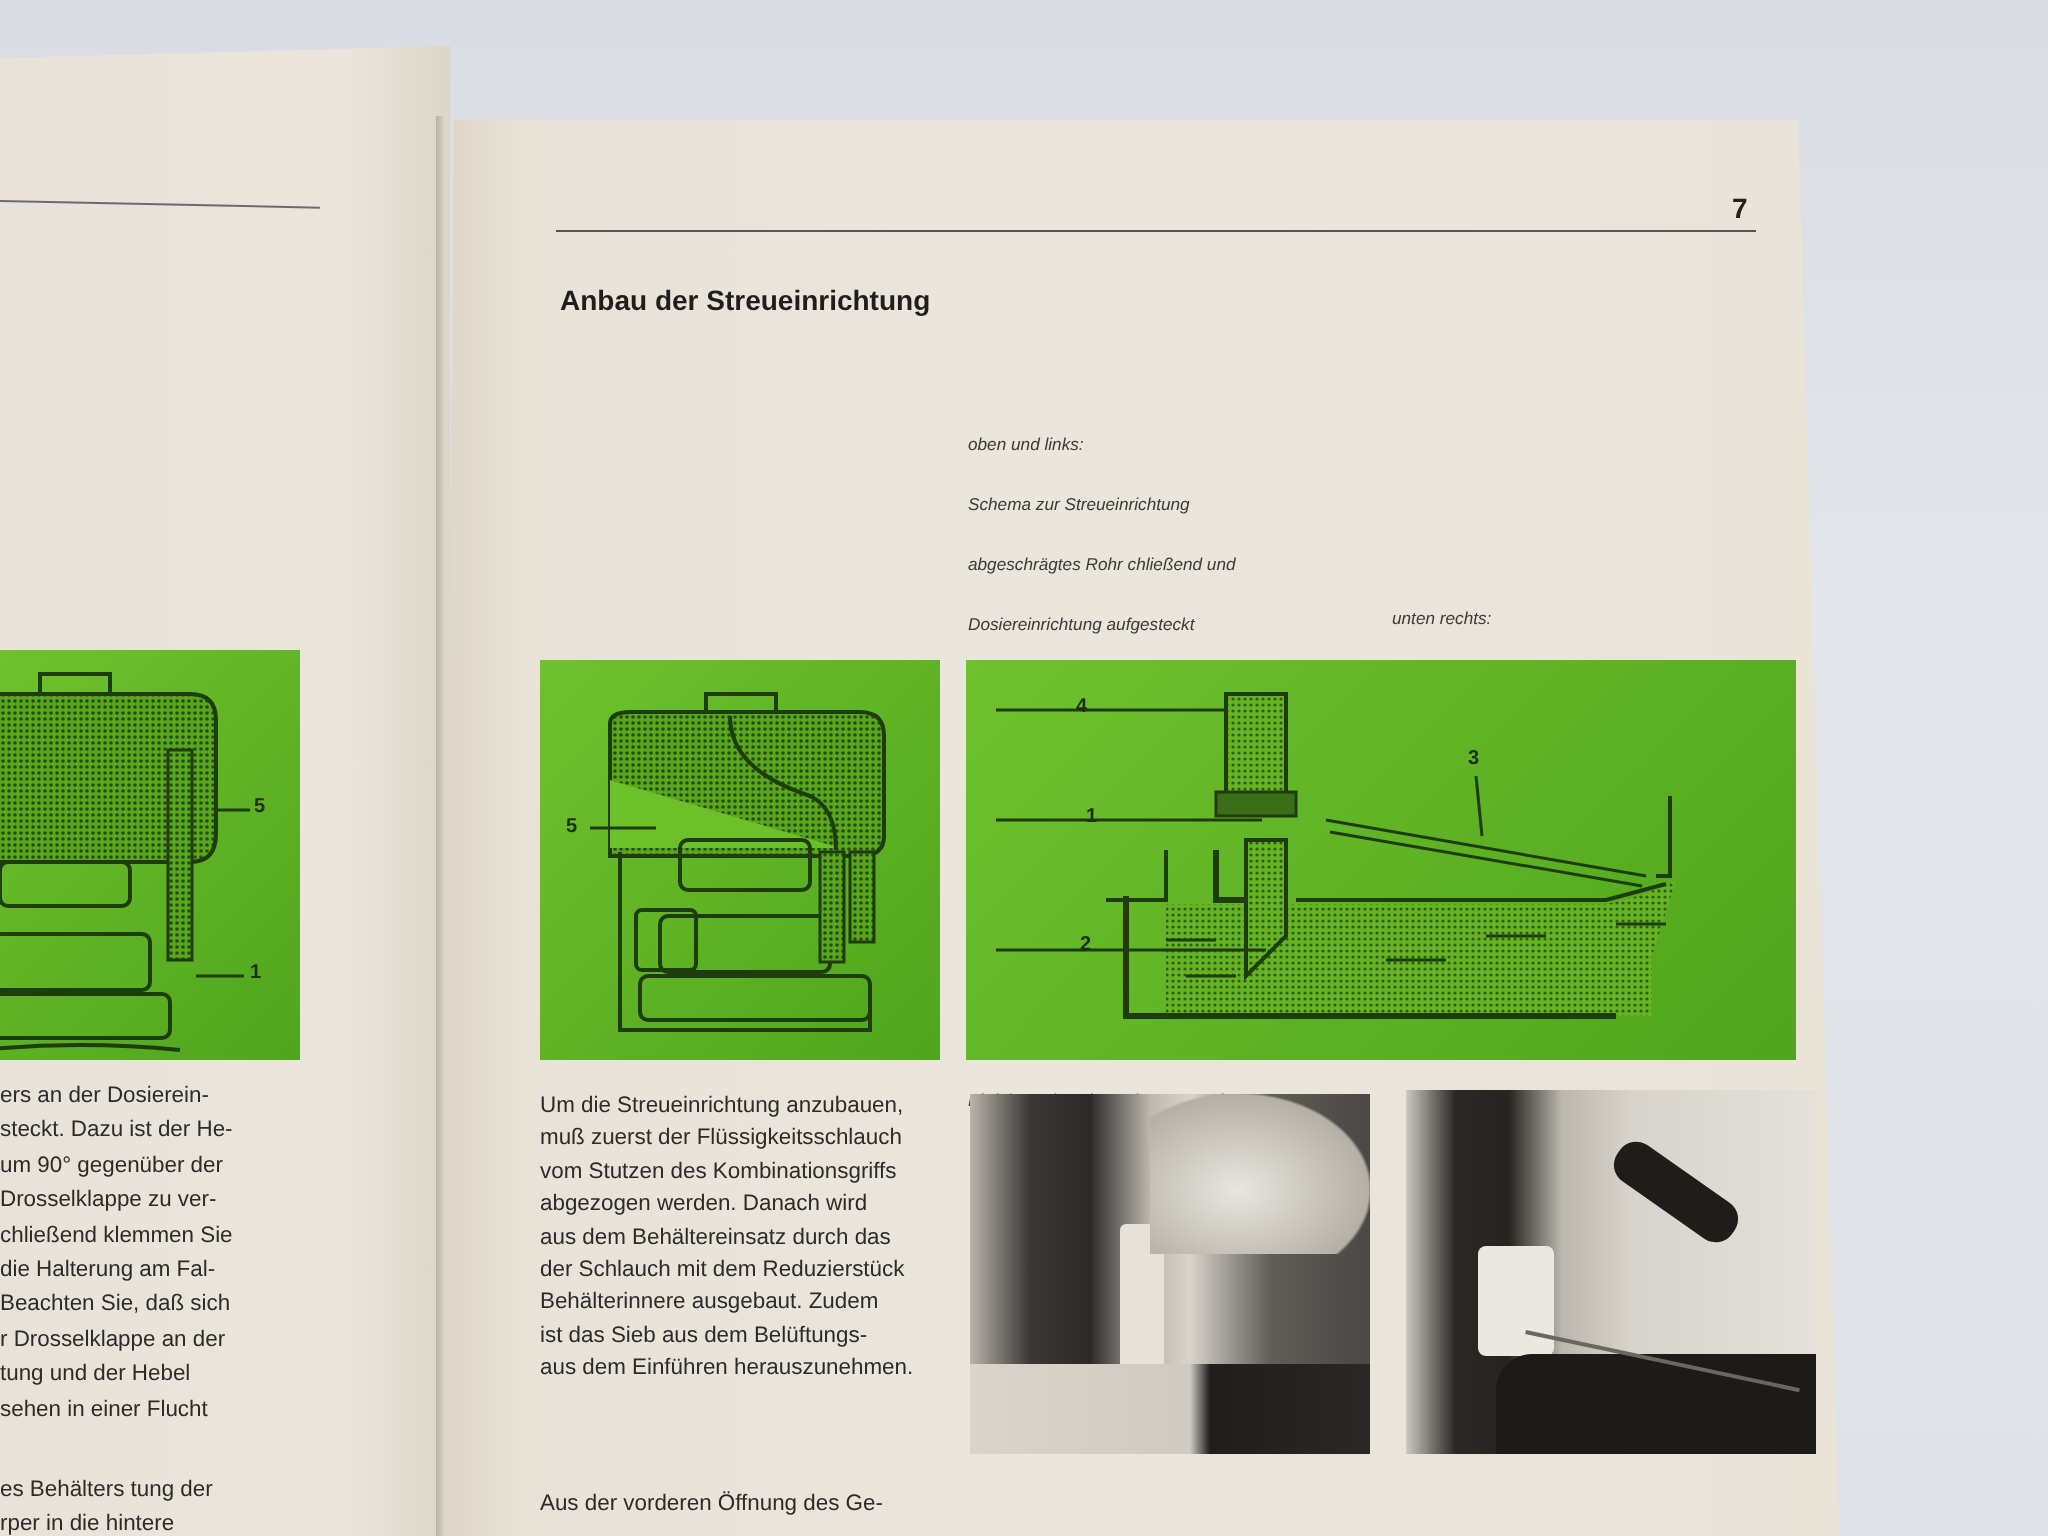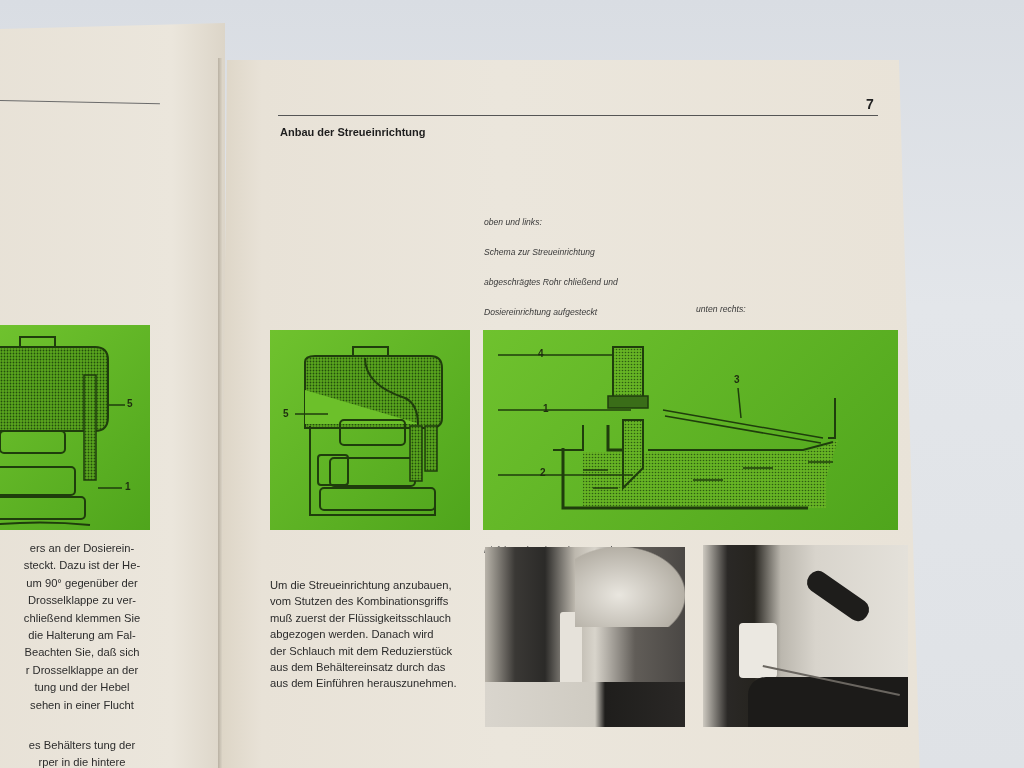--- a/index.html
+++ b/index.html
@@ -10,27 +10,27 @@
     background:linear-gradient(90deg,#e7e1d6 0%,#ebe6dc 80%,#dcd5c8 100%);
     transform:skewY(-1.5deg);transform-origin:0 0;}
   .page-right{position:absolute;left:220px;top:60px;width:700px;height:720px;
     background:linear-gradient(90deg,#ddd5c6 0%,#e8e2d7 6%,#ebe6dc 40%,#e9e3d8 100%);
     clip-path:polygon(1% 0,97% 0,100% 100%,0 100%);}
   .gutter{position:absolute;left:218px;top:58px;width:4px;height:712px;
     background:linear-gradient(90deg,#b9b1a3,#d9d2c4);}
   .rule-left{position:absolute;left:0;top:100px;width:160px;height:1px;background:#6b6b6b;transform:rotate(1.2deg);transform-origin:0 0;}
   .rule-right{position:absolute;left:278px;top:115px;width:600px;height:1px;background:#555;}
   .page-number{position:absolute;left:866px;top:96px;font-size:14px;font-weight:bold;color:#222;}
-  .section-title{position:absolute;left:280px;top:126px;font-size:11px;font-weight:bold;color:#1e1e1e;text-align:right;}
+  .section-title{position:absolute;left:280px;top:142px;font-size:14px;font-weight:bold;color:#1e1e1e;text-align:right;}
   .caption{position:absolute;font-size:8.6px;font-style:italic;line-height:10px;color:#3a3a3a;white-space:pre;}
   .green{background:linear-gradient(135deg,#6fc22e,#4fa51c);position:absolute;overflow:hidden;}
   .photo{position:absolute;overflow:hidden;background:#cfcac0;}
-  .body-text{position:absolute;font-size:11.2px;line-height:16.4px;color:#2b2b2b;text-align:justify;margin-top:32px;}
+  .body-text{position:absolute;font-size:11.2px;line-height:16.4px;color:#2b2b2b;text-align:justify;}
   .body-text div{white-space:nowrap;}
-  .left-text{position:absolute;left:0;top:540px;width:140px;font-size:11.2px;line-height:17.4px;color:#2b2b2b;text-align:center;padding-left:12px;}
+  .left-text{position:absolute;left:0;top:540px;width:140px;font-size:11.2px;line-height:17.4px;color:#2b2b2b;text-align:left;}
   .left-text div{white-space:nowrap;}
   svg{display:block;}
 </style>
 </head>
 <body>
 
 <div class="page-left"></div>
 <div class="page-right"></div>
 <div class="gutter"></div>
 
@@ -130,25 +130,27 @@
     <path d="M100 140 H125 M110 158 H135 M210 150 H240 M260 138 H290 M325 132 H350" stroke="#1f3d0c" stroke-width="1.5"></path>
   </svg>
   <span style="position:absolute;left:55px;top:18px;font-size:10px;font-weight:bold;color:#1f2d10;">4</span>
   <span style="position:absolute;left:60px;top:73px;font-size:10px;font-weight:bold;color:#1f2d10;">1</span>
   <span style="position:absolute;left:251px;top:44px;font-size:10px;font-weight:bold;color:#1f2d10;">3</span>
   <span style="position:absolute;left:57px;top:137px;font-size:10px;font-weight:bold;color:#1f2d10;">2</span>
 </div>
 
 <div class="body-text" style="left:270px;top:545px;width:200px;">
   <div>Um die Streueinrichtung anzubauen,</div>
+  <div>muß zuerst der Flüssigkeitsschlauch</div>
   <div>vom Stutzen des Kombinationsgriffs</div>
-  <div>muß zuerst der Flüssigkeitsschlauch</div>
   <div>abgezogen werden. Danach wird</div>
+  <div>aus dem Behältereinsatz durch das</div>
   <div>der Schlauch mit dem Reduzierstück</div>
-  <div>aus dem Behältereinsatz durch das</div>
+  <div>Behälterinnere ausgebaut. Zudem</div>
+  <div>ist das Sieb aus dem Belüftungs-</div>
   <div>aus dem Einführen herauszunehmen.</div>
 </div>
 <div class="body-text" style="left:270px;top:744px;width:210px;">
   <div>Aus der vorderen Öffnung des Ge-</div>
 </div>
 
 <div class="left-text">
   <div>ers an der Dosierein-</div>
   <div>steckt. Dazu ist der He-</div>
   <div>um 90° gegenüber der</div>

